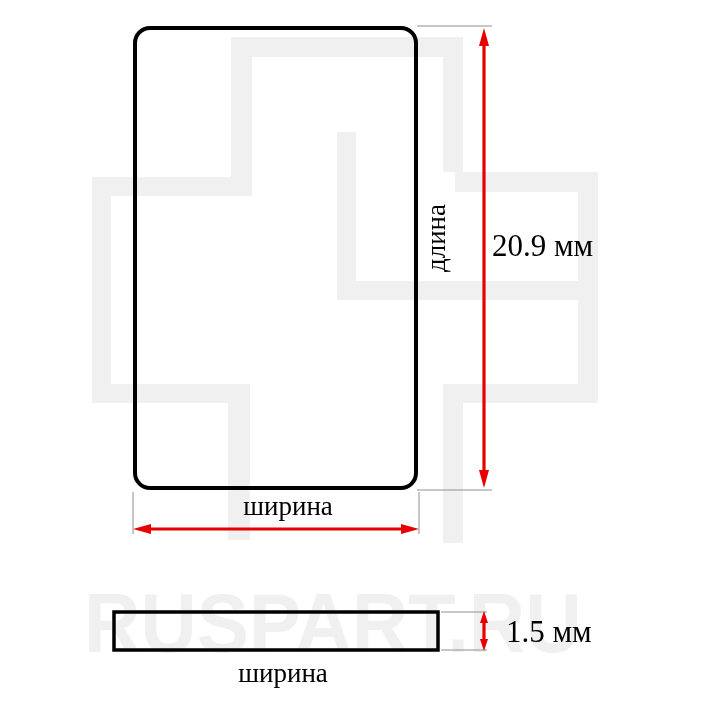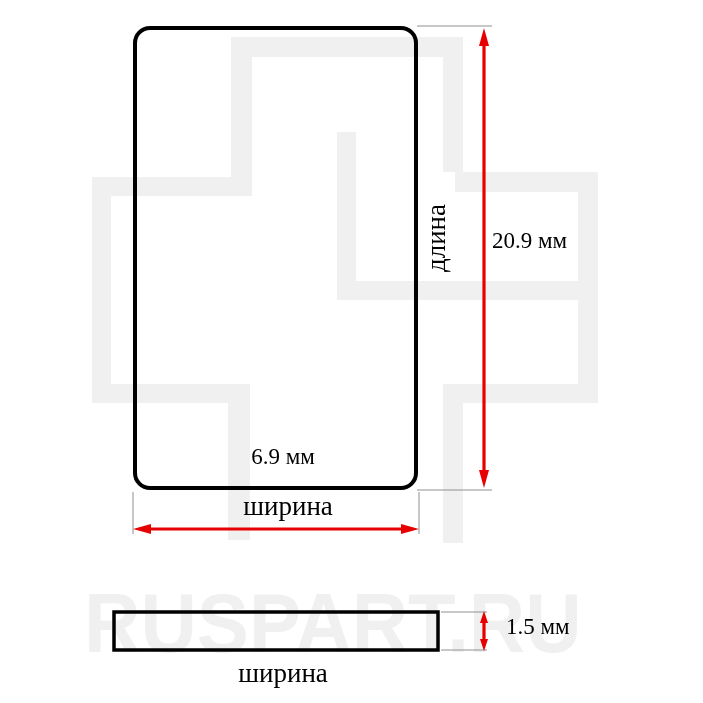--- a/index.html
+++ b/index.html
@@ -35,21 +35,21 @@
   .part-outline-thin{fill:none;stroke:var(--outline,#000);stroke-width:3.5;}
   .ext{stroke:var(--extension-line,#909090);stroke-width:1;fill:none;}
   .dim-shaft{stroke:var(--dimension-arrow,#e60000);stroke-width:3.2;fill:none;}
   .dim-head{fill:var(--dimension-arrow,#e60000);stroke:none;}
   
   .lbl{
     position:absolute;
     color:#000;
     white-space:nowrap;
   }
-  .lbl-value{font-size:23px;}
+  .lbl-value{font-size:31px;}
   .lbl-caption{font-size:27px;}
   .lbl-center{text-align:center;}
   .lbl-width-value{left:200px;top:444px;width:166px;}
   .lbl-width-caption{left:200px;top:491px;width:176px;}
   .lbl-length-value{left:492px;top:228px;}
   .lbl-length-caption{
     left:436px;top:238px;
     transform:translate(-50%,-50%) rotate(-90deg);
   }
   .lbl-thickness-value{left:506px;top:614px;}
@@ -102,20 +102,19 @@
       <polygon class="dim-head" points="419,529 401,524 401,534"></polygon>
     </g>
 
     <g>
       <line class="dim-shaft" x1="484" y1="621" x2="484" y2="641"></line>
       <polygon class="dim-head" points="484,611 480,623 488,623"></polygon>
       <polygon class="dim-head" points="484,651 480,639 488,639"></polygon>
     </g>
   </svg>
 
-  <div class="lbl lbl-value lbl-center lbl-width-value">6.9 мм</div>
   <div class="lbl lbl-caption lbl-center lbl-width-caption">ширина</div>
   <div class="lbl lbl-value lbl-length-value">20.9 мм</div>
   <div class="lbl lbl-caption lbl-length-caption">длина</div>
   <div class="lbl lbl-value lbl-thickness-value">1.5 мм</div>
   <div class="lbl lbl-caption lbl-center lbl-thickness-caption">ширина</div>
 
 </div>
 
 </body></html>

